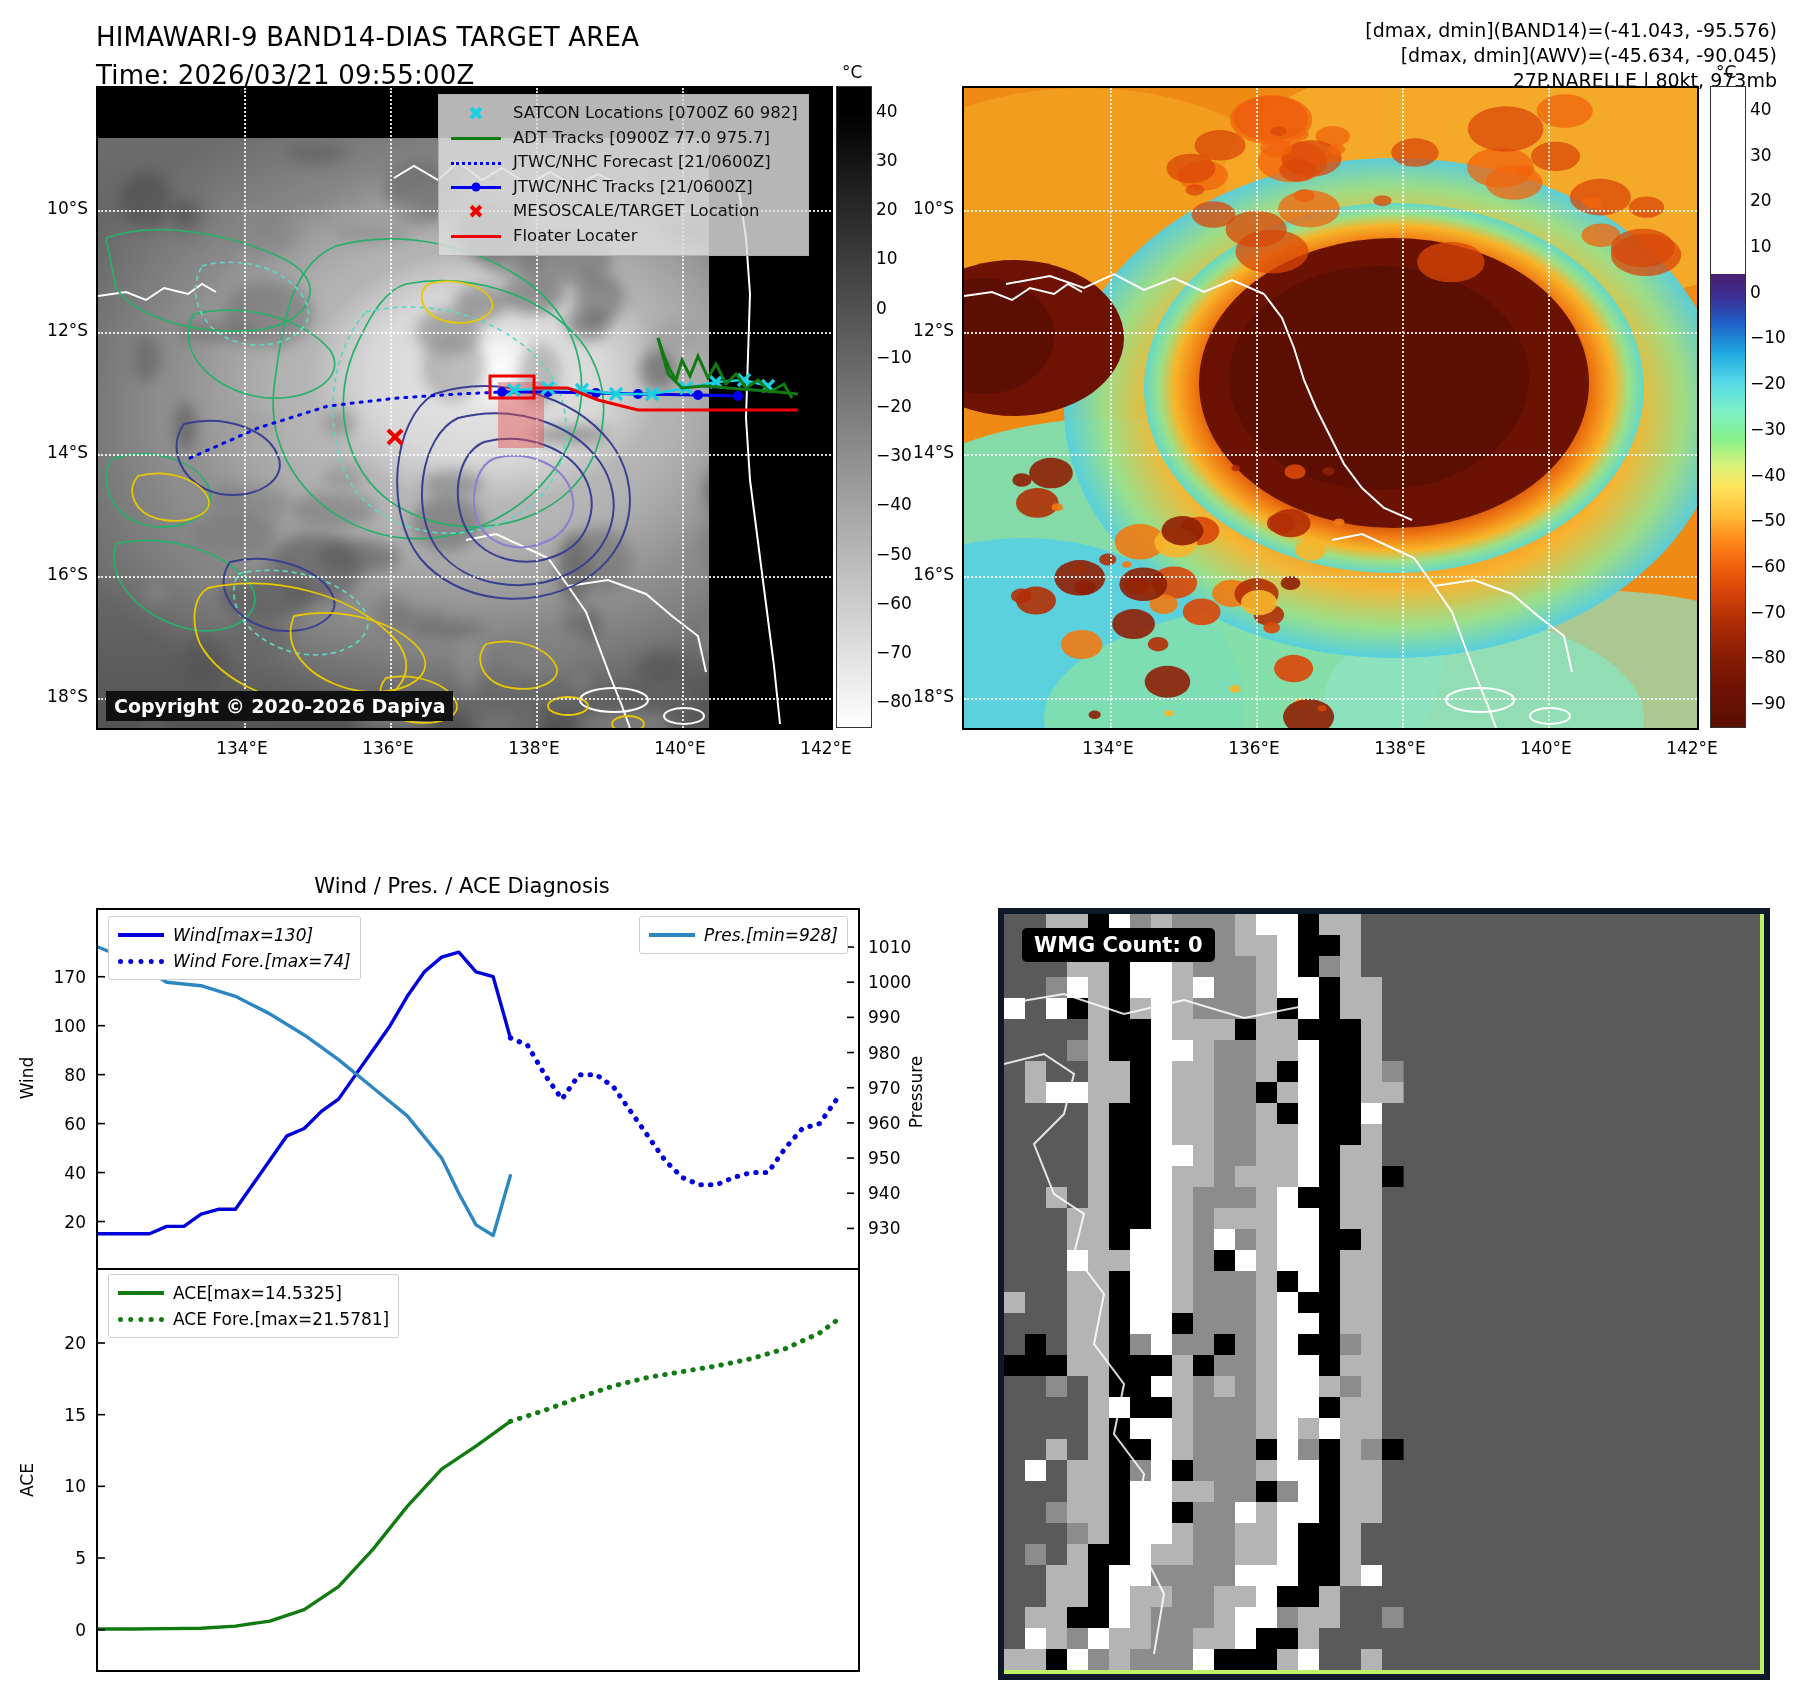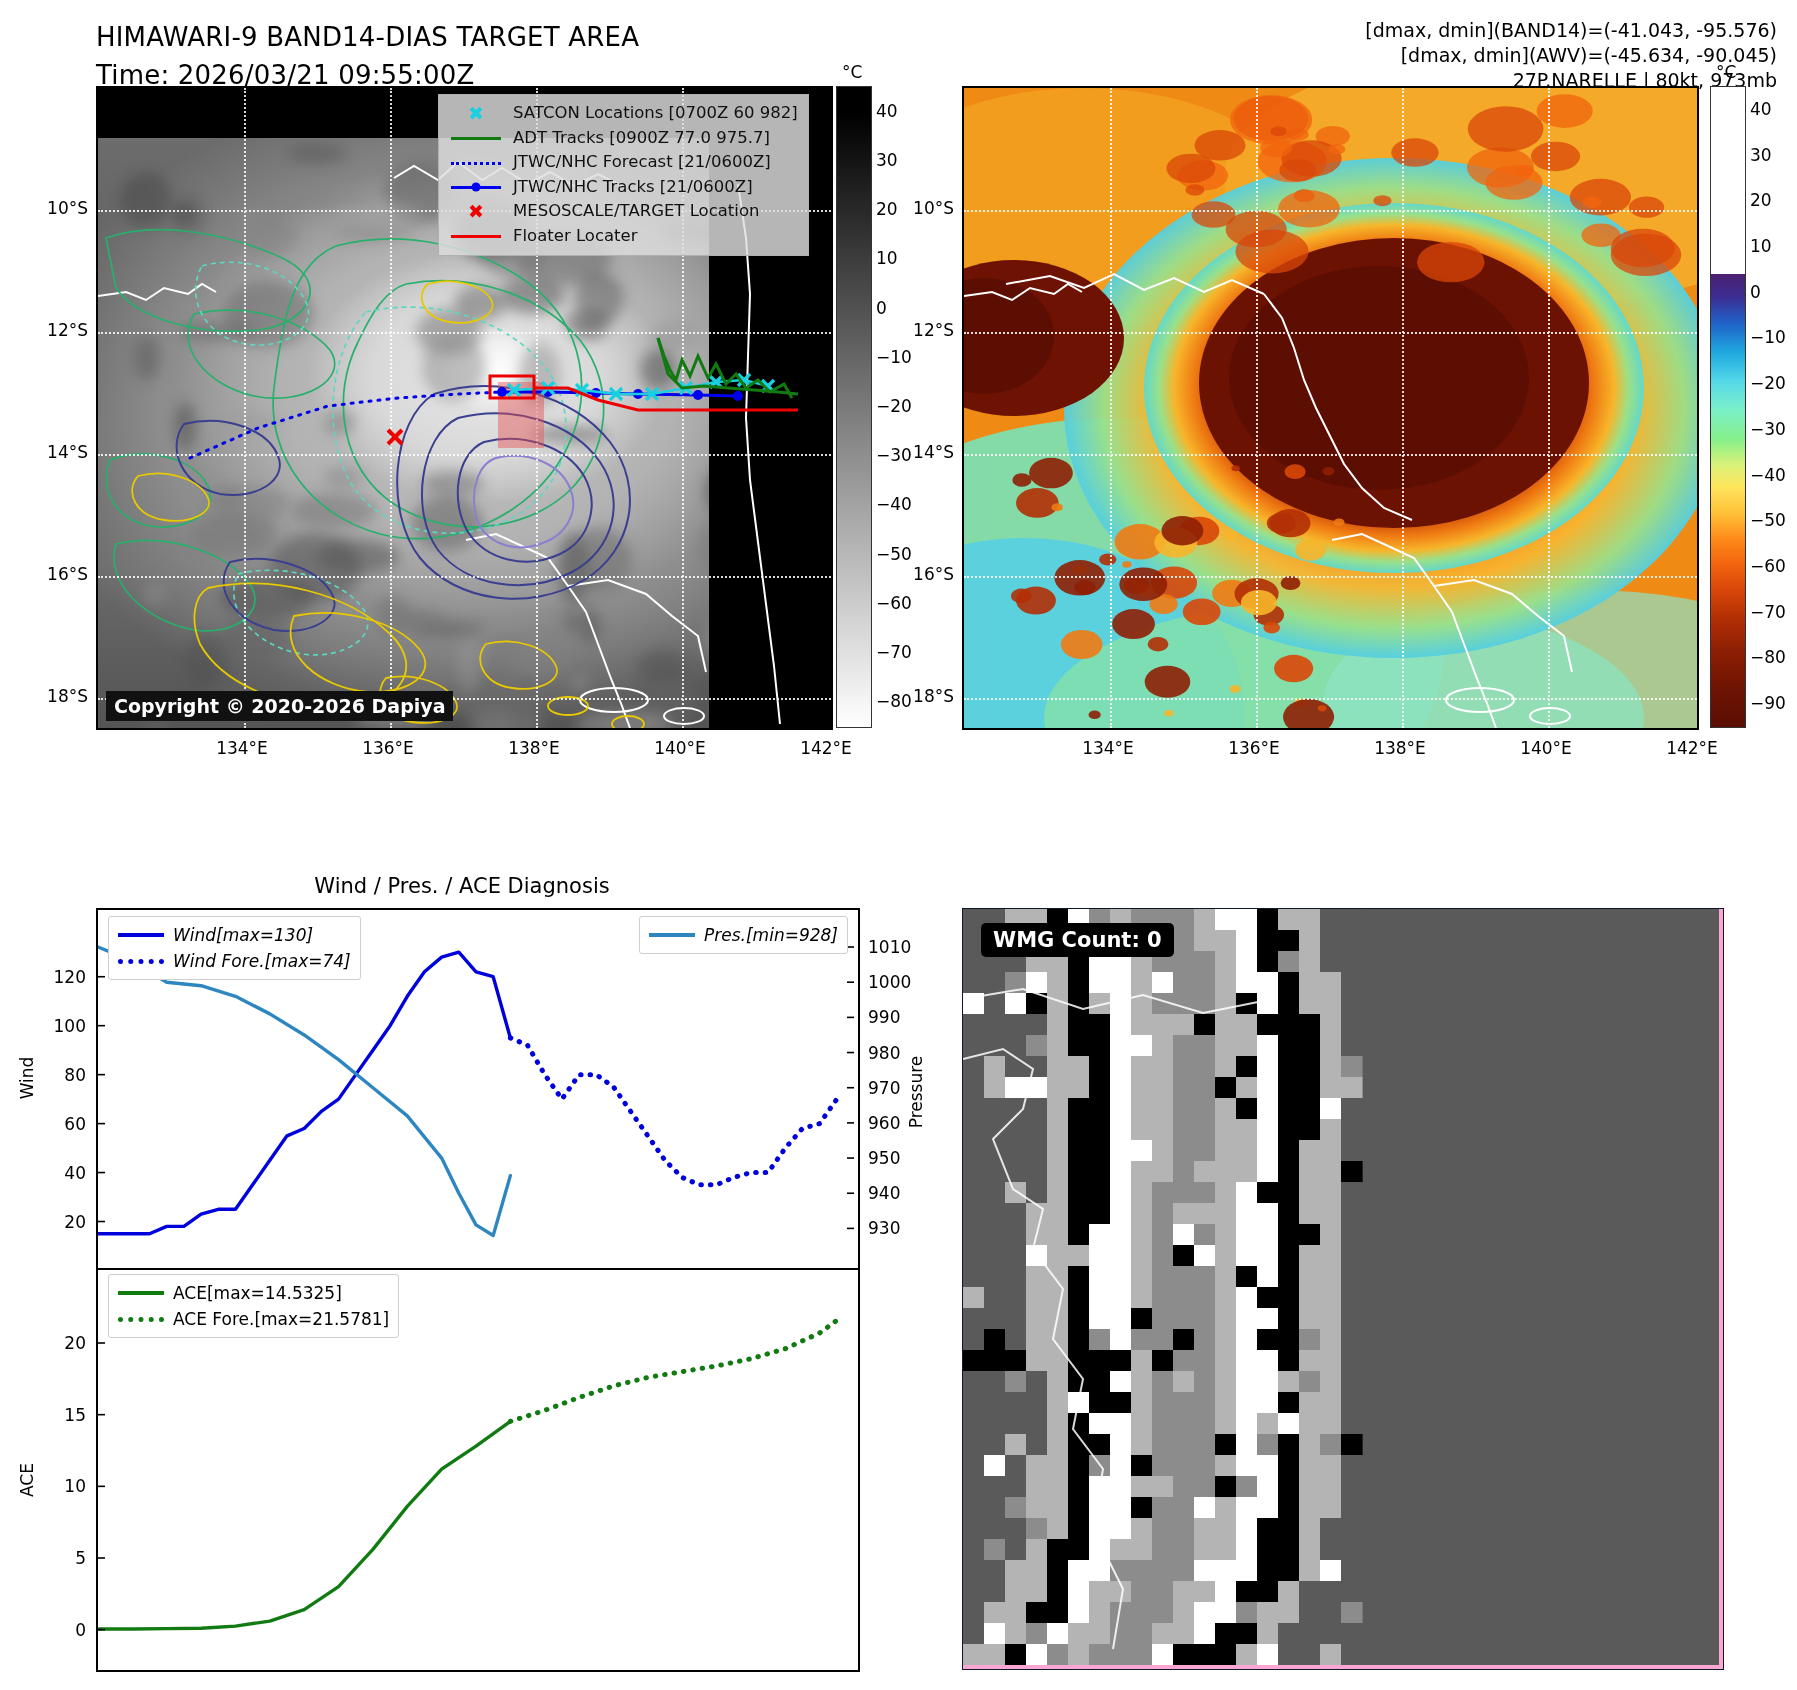--- a/index.html
+++ b/index.html
@@ -78,21 +78,21 @@
     padding:5px 9px;font-size:17px;line-height:26px;}
   .chart-legend .row{display:flex;align-items:center;white-space:nowrap;}
   .chart-legend .key{width:46px;min-width:46px;height:16px;position:relative;margin-right:9px;}
   .seg{position:absolute;left:0;right:0;top:6px;height:4px;}
   .segd{position:absolute;left:0;right:0;top:6px;height:0;border-top:5px dotted;}
   .vlab{position:absolute;font-size:17px;transform:translateY(-50%);text-align:right;}
   .vlabR{position:absolute;font-size:17px;transform:translateY(-50%);text-align:left;}
   .ylabel{position:absolute;font-size:17px;transform-origin:center;}
 
   
-  .wmgbox{position:absolute;border:1px solid #0f172a;background:#f9a8d4;overflow:hidden;}
+  .wmgbox{position:absolute;border:6px solid #0f172a;background:#bef264;overflow:hidden;margin-left:36px;}
   .wmg-badge{position:absolute;left:18px;top:14px;background:#000;color:#fff;font-weight:bold;
     font-size:21px;padding:5px 12px;border-radius:5px;}
   .centertitle{position:absolute;font-size:21px;transform:translateX(-50%);}
 </style>
 </head>
 <body>
 
 <div class="abs title" style="left:96px;top:18px;">
   <div>HIMAWARI-9 BAND14-DIAS TARGET AREA</div>
   <div>Time: 2026/03/21 09:55:00Z</div>
@@ -626,21 +626,21 @@
         <span>Pres.[min=928]</span>
       </div>
     </div>
 </div>
 <div id="wind-yticks">
     <div class="abs vlab" style="left:20px;top:1221.52px;width:66px;text-align:right;">20</div>
     <div class="abs vlab" style="left:20px;top:1172.56px;width:66px;text-align:right;">40</div>
     <div class="abs vlab" style="left:20px;top:1123.6px;width:66px;text-align:right;">60</div>
     <div class="abs vlab" style="left:20px;top:1074.6399999999999px;width:66px;text-align:right;">80</div>
     <div class="abs vlab" style="left:20px;top:1025.68px;width:66px;text-align:right;">100</div>
-    <div class="abs vlab" style="left:20px;top:976.72px;width:66px;text-align:right;">120</div>
+    <div class="abs vlab" style="left:20px;top:976.72px;width:66px;text-align:right;">170</div>
   </div>
 <div id="pres-yticks">
     <div class="abs vlabR" style="left:868px;top:1228.4137931034484px;width:70px;text-align:left;">930</div>
     <div class="abs vlabR" style="left:868px;top:1193.2413793103449px;width:70px;text-align:left;">940</div>
     <div class="abs vlabR" style="left:868px;top:1158.0689655172414px;width:70px;text-align:left;">950</div>
     <div class="abs vlabR" style="left:868px;top:1122.896551724138px;width:70px;text-align:left;">960</div>
     <div class="abs vlabR" style="left:868px;top:1087.7241379310344px;width:70px;text-align:left;">970</div>
     <div class="abs vlabR" style="left:868px;top:1052.5517241379312px;width:70px;text-align:left;">980</div>
     <div class="abs vlabR" style="left:868px;top:1017.3793103448276px;width:70px;text-align:left;">990</div>
     <div class="abs vlabR" style="left:868px;top:982.2068965517242px;width:70px;text-align:left;">1000</div>

